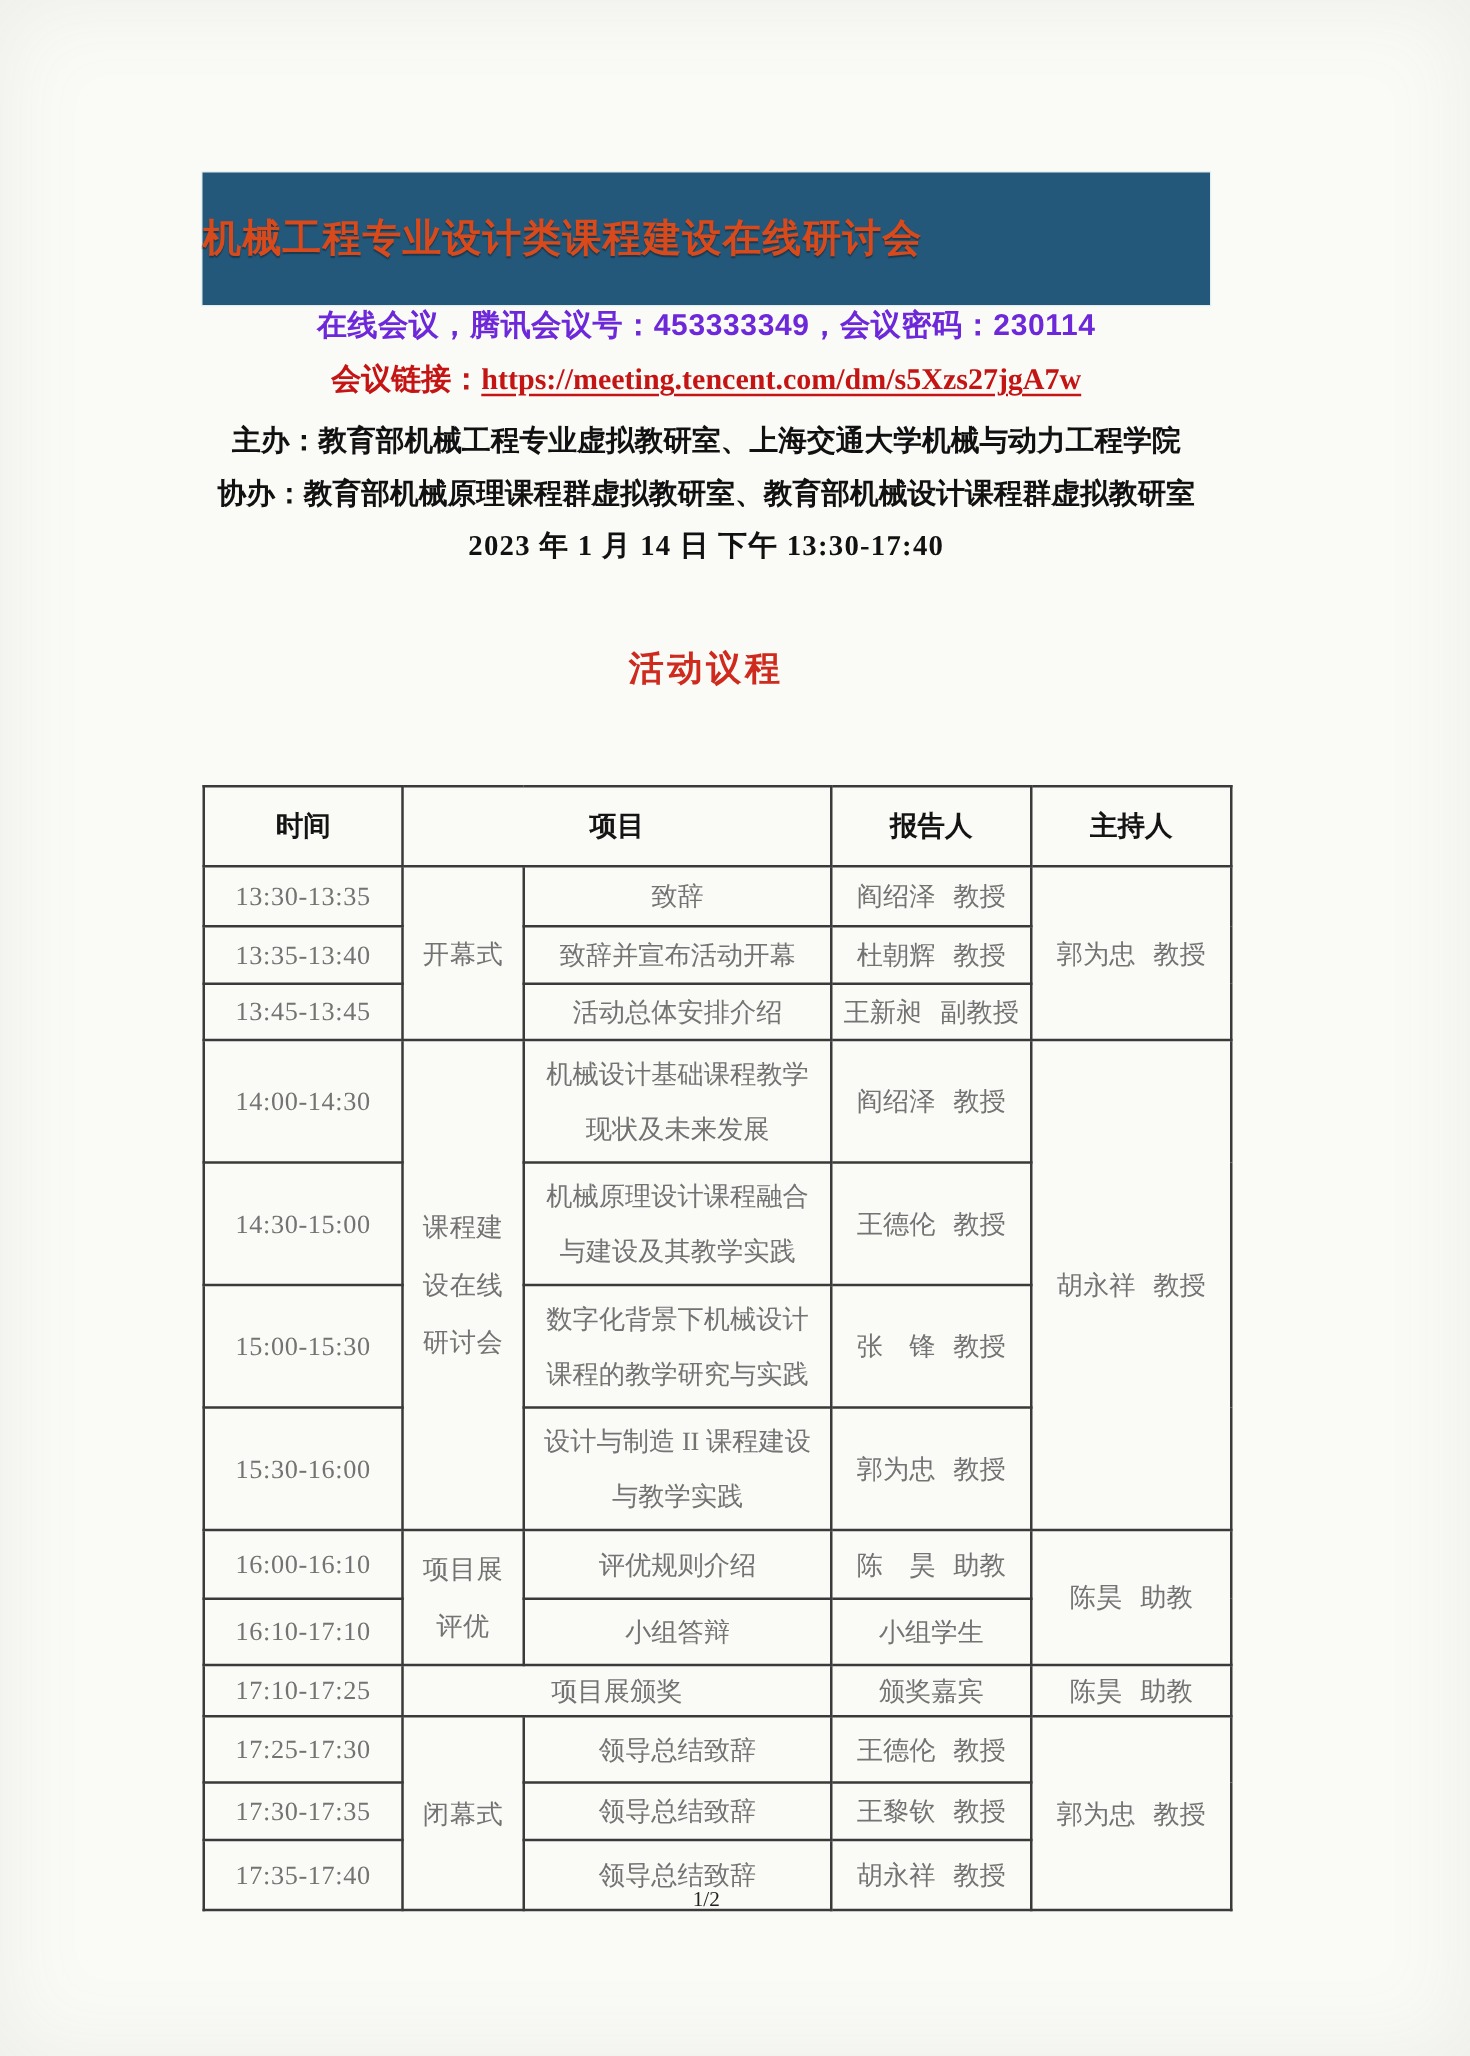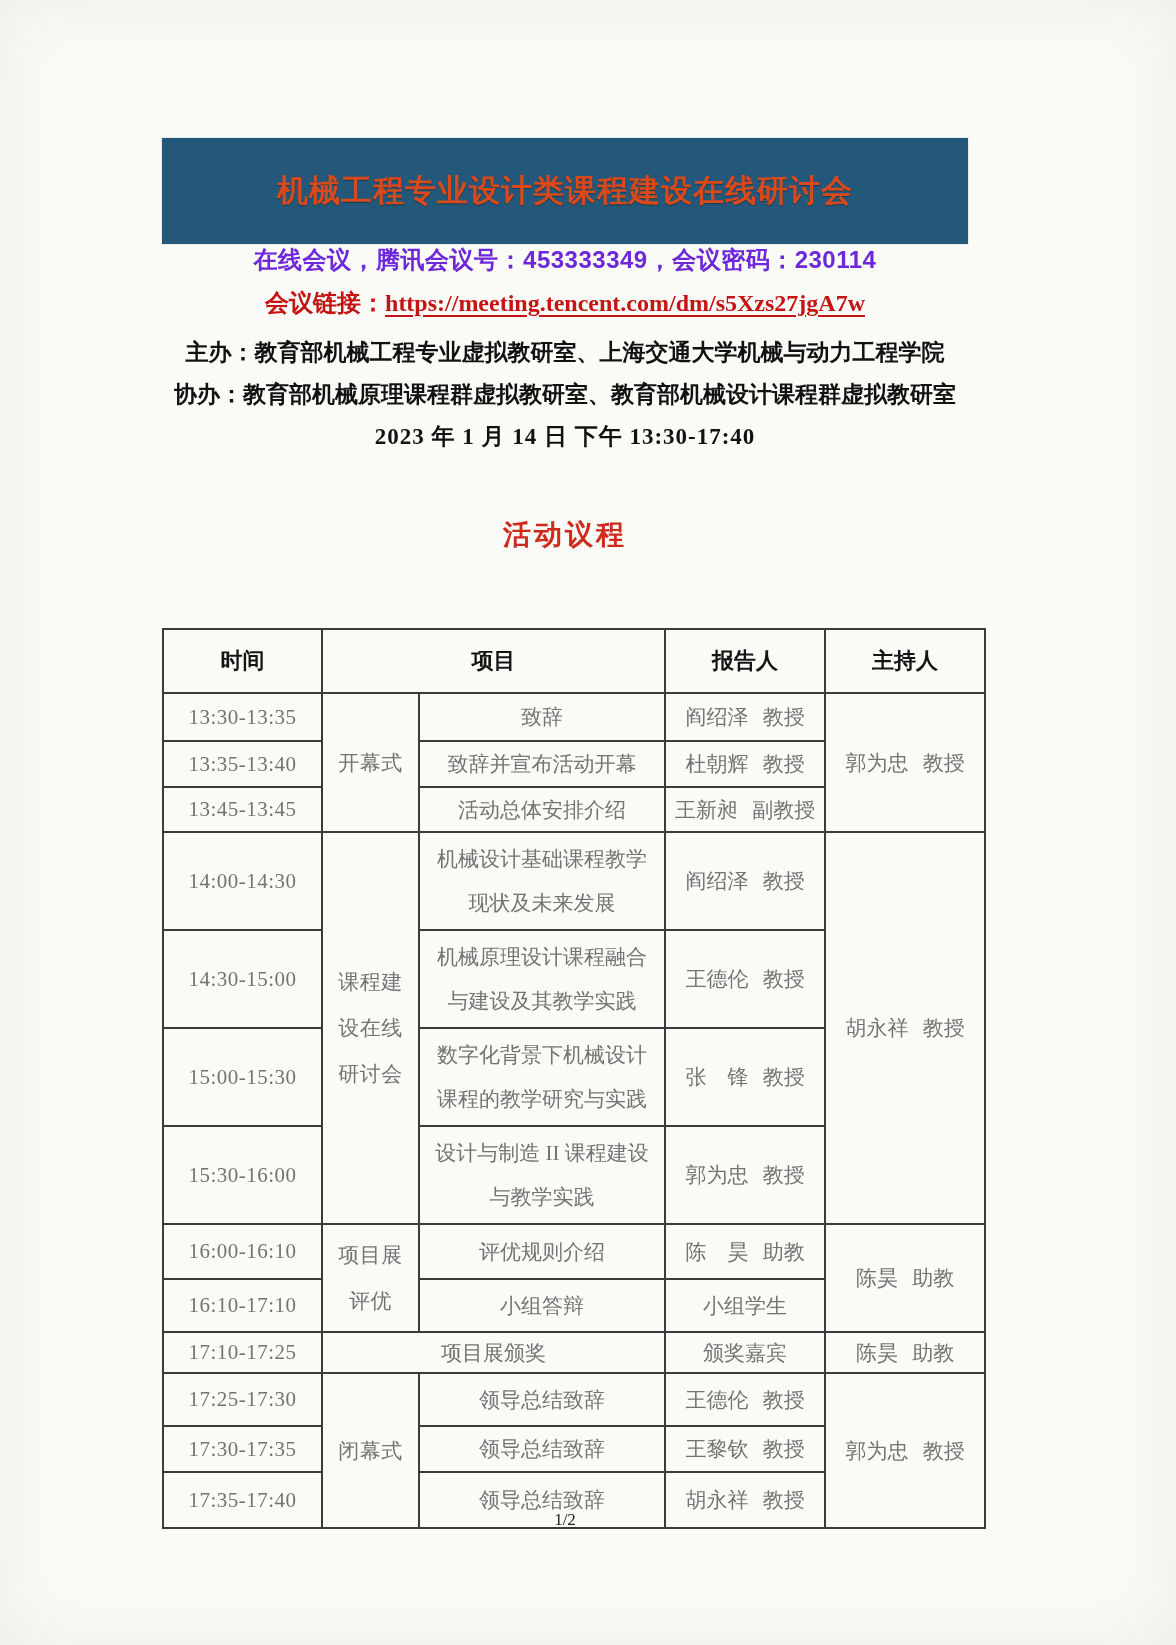--- a/index.html
+++ b/index.html
@@ -10,21 +10,21 @@
     color:#1b1b1b;
   }
   .page-vignette{
     position:absolute;inset:0;pointer-events:none;
     box-shadow:inset 0 0 70px rgba(120,120,120,0.10);
   }
   
   .banner{
     position:absolute;left:162px;top:138px;width:806px;height:106px;
     background:#24587a;
-    display:flex;flex-direction:column;align-items:center;justify-content:center;
+    display:flex;flex-direction:column;justify-content:center;
     gap:0;
     box-shadow:0 0 0 1px rgba(180,215,225,0.35);
   }
   .banner-line1{
     font-size:31px;font-weight:bold;color:#d84a1b;letter-spacing:1px;
     text-shadow:0 1px 1px rgba(0,0,0,0.35);
   }
   .banner-line2{
     font-size:30px;font-weight:bold;color:#ffffff;letter-spacing:1px;
     text-shadow:0 1px 1px rgba(0,0,0,0.35);

